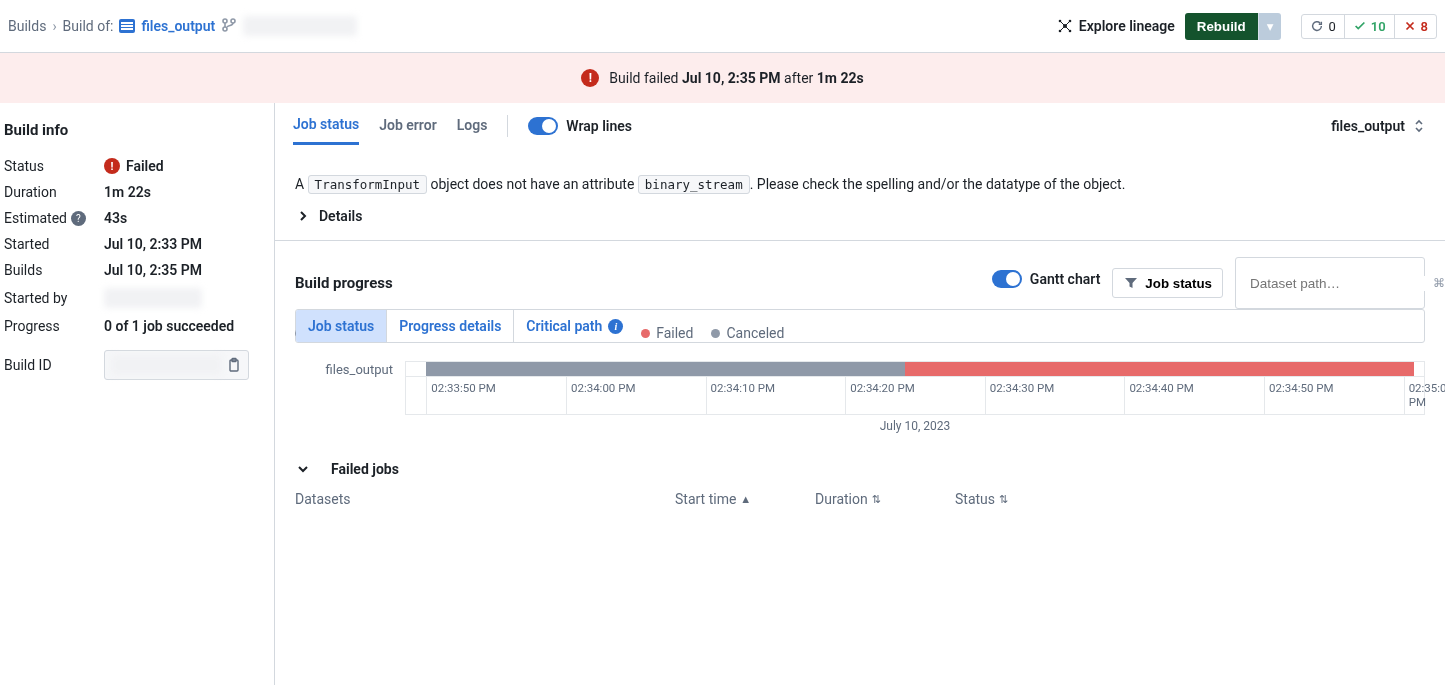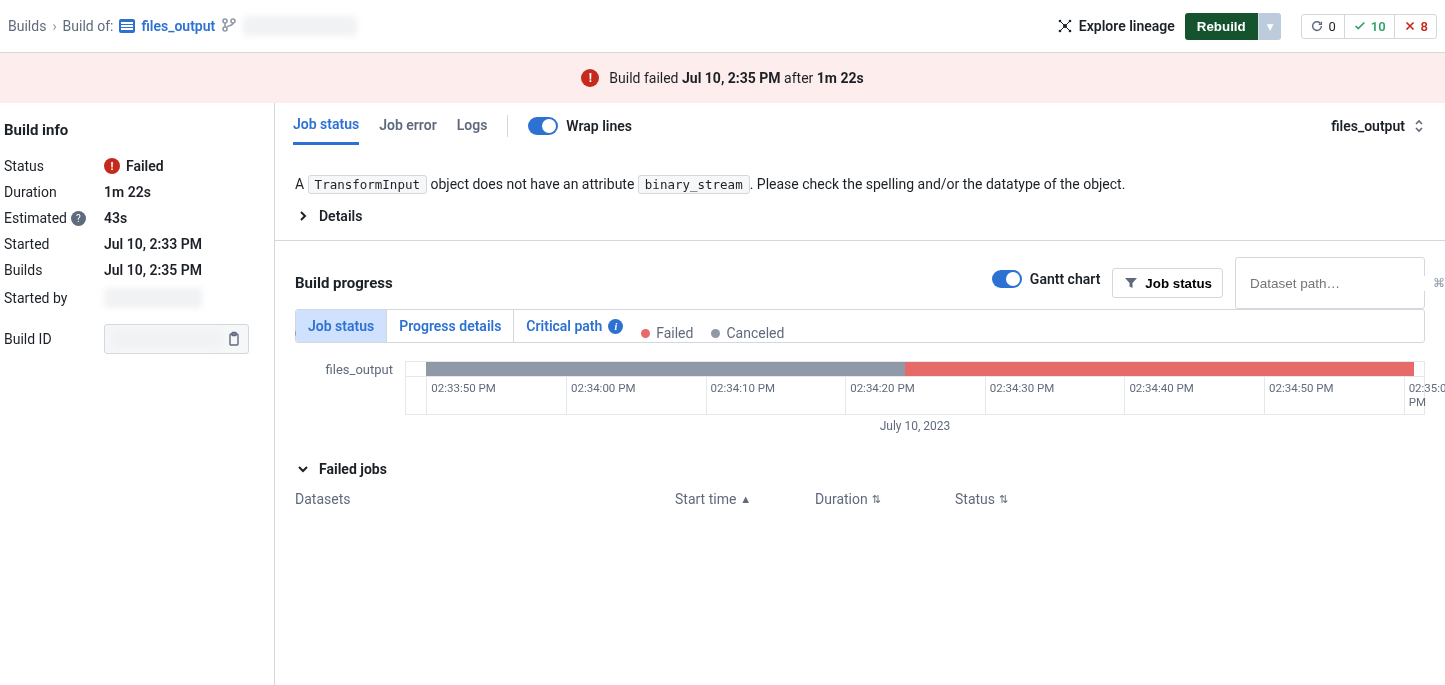--- a/index.html
+++ b/index.html
@@ -69,21 +69,21 @@
 .gantt { margin-top: 18px; }
 .gantt-row { display: flex; align-items: center; }
 .gantt-label { width: 110px; text-align: right; padding-right: 12px; color: #5f6b7c; font-size: 13px; }
 .gantt-track { flex: 1; position: relative; height: 16px; border: 1px solid #e5e8eb; }
 .bar-wait { position: absolute; top: 0; bottom: 0; background: #8f99a8; }
 .bar-fail { position: absolute; top: 0; bottom: 0; background: #e76a6a; }
 .gantt-axis { display: flex; margin-left: 110px; position: relative; height: 38px; border: 1px solid #e5e8eb; border-top: none; }
 .tick { position: absolute; top: 0; bottom: 0; border-left: 1px solid #e5e8eb; font-size: 11.5px; color: #5f6b7c; padding: 4px 0 0 4px; }
 .axis-date { text-align: center; font-size: 12px; color: #5f6b7c; margin-top: 4px; margin-left: 110px; }
 .failed-jobs { margin-top: 28px; }
-.fj-header { display: flex; align-items: center; gap: 8px; font-weight: 700; cursor: pointer; }
+.fj-header { display: flex; align-items: center; gap: 20px; font-weight: 700; cursor: pointer; }
 .fj-cols { display: flex; margin-top: 14px; color: #5f6b7c; font-size: 14px; }
 .fj-col { display: flex; align-items: center; gap: 4px; }
 .sort-icon { font-size: 11px; color: #5f6b7c; }
 svg.ico { width: 16px; height: 16px; }
 </style>
 </head>
 <body>
 
 <div class="topbar">
   <div class="crumbs">
@@ -176,20 +176,24 @@
     <div class="info-row">
         <div class="info-label">Builds</div>
         <div class="info-val">Jul 10, 2:35 PM</div>
       </div>
     <div class="info-row">
         <div class="info-label">Started by</div>
         <div class="info-val">
           <span class="redacted">redacted user</span>
         </div>
       </div>
+    <div class="info-row">
+        <div class="info-label">Progress</div>
+        <div class="info-val">0 of 1 job succeeded</div>
+      </div>
     <div class="info-row" style="margin-top:6px">
         <div class="info-label">Build ID</div>
       <div class="build-id-field">
         <span class="redacted">redacted-id</span>
         <svg class="ico" style="margin-left:4px" viewBox="0 0 16 16" fill="none" stroke="#5f6b7c" stroke-width="1.4">
             <rect x="4" y="3" width="8" height="11" rx="1"></rect>
             <rect x="6" y="1.5" width="4" height="3" rx="0.5"></rect>
           </svg>
       </div>
     </div>

